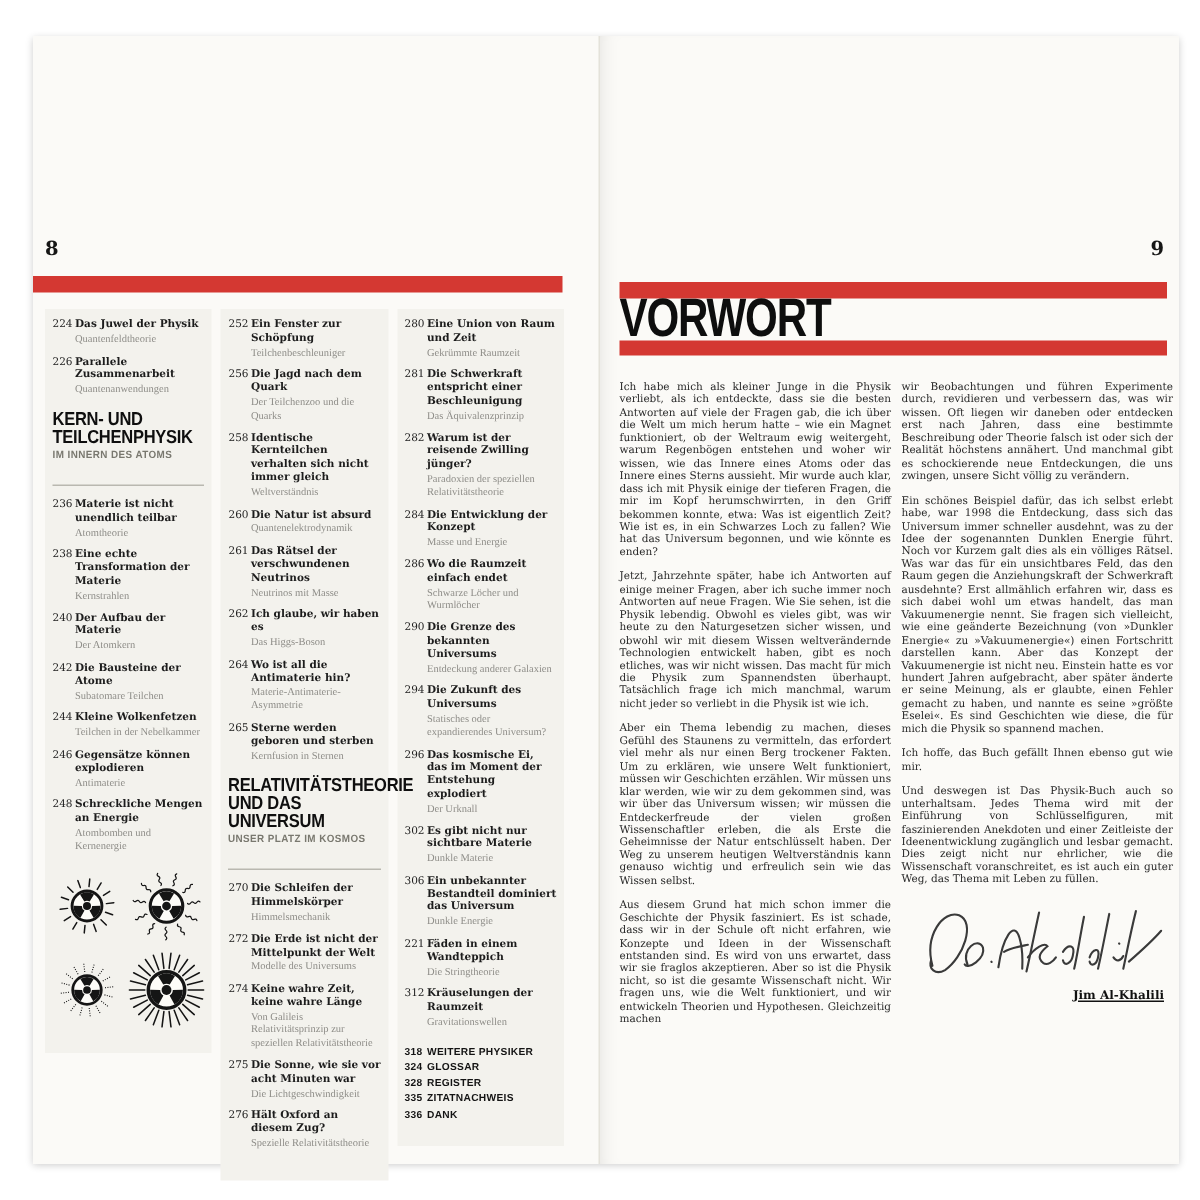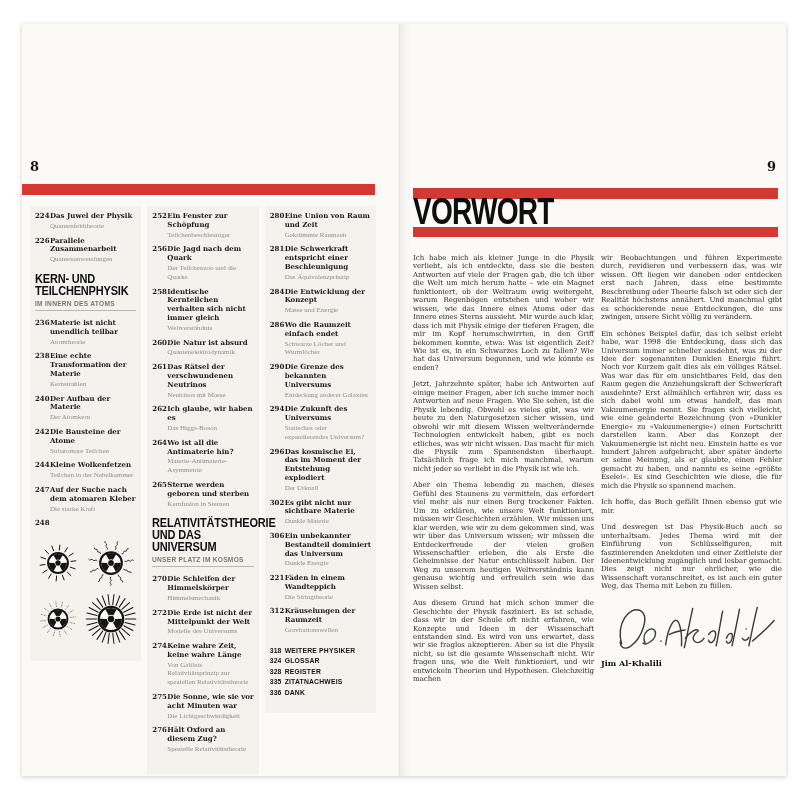--- a/index.html
+++ b/index.html
@@ -11,25 +11,25 @@
   .pageR{left:377px;width:387px;border-left:1px solid #e4e2da;
          box-shadow:inset 10px 0 14px -12px rgba(0,0,0,.14);box-sizing:border-box;}
   .pn{position:absolute;top:135px;font:bold 13px "DejaVu Serif",serif;color:var(--ink);}
   .pnL{left:8px;} .pnR{right:10px;}
 
   
   .redbarL{position:absolute;left:0;top:160px;width:353px;height:11px;background:var(--red);}
   .cols{position:absolute;left:8px;top:182px;width:346px;display:flex;gap:6px;align-items:flex-start;}
   .toc-col{flex:1;background:#f3f2ed;padding:6px 5px 14px 5px;box-sizing:border-box;min-width:0;}
   .entry{display:flex;margin-bottom:6px;font-family:"DejaVu Serif",serif;font-size:7px;line-height:8.8px;color:#1c1c1c;}
-  .entry .num{flex:0 0 15px;font-weight:bold;}
+  .entry .num{flex:0 0 15px;font-weight:normal;}
   .entry .txt{flex:1;min-width:0;}
   .entry .ti{display:block;font-weight:bold;}
   .entry .su{display:block;color:var(--gray);margin-top:1px;font-family:Liberation Serif, serif;}
-  .sec{margin:9px 0 8px;border-bottom:1.5px solid #b9b8b0;padding-bottom:3px;}
+  .sec{margin:9px 0 8px;border-bottom:1.5px solid #b9b8b0;padding-bottom:16px;}
   .sec-title{font:900 12.5px/12px "Liberation Sans",sans-serif;color:#0f0f0f;letter-spacing:-.2px;
              transform:scaleX(.88);transform-origin:0 0;text-transform:uppercase;white-space:pre-line;}
   .sec-sub{font:bold 7px "Liberation Sans",sans-serif;color:#79786f;letter-spacing:.3px;margin-top:3px;
            transform:scaleX(.94);transform-origin:0 0;}
   .endmatter{margin-top:12px;}
   .em{display:flex;margin:0 0 3.5px;font:bold 6.8px "Liberation Sans",sans-serif;color:#141414;letter-spacing:.2px;}
   .em .num{flex:0 0 15px;}
   .rads{margin-top:10px;display:grid;grid-template-columns:repeat(2,1fr);gap:3px 2px;justify-items:center;align-items:center;}
   .rad{line-height:0;}
 
@@ -37,21 +37,21 @@
   .bar1{position:absolute;left:13px;top:164px;width:365px;height:11px;background:var(--red);}
   .bar2{position:absolute;left:13px;top:203px;width:365px;height:10px;background:var(--red);}
   .vorwort{position:absolute;left:13px;top:174px;font:900 36px/28px "Liberation Sans",sans-serif;
            color:#0e0e0e;letter-spacing:-1px;transform:scaleX(.78);transform-origin:0 0;}
   .fcol{position:absolute;top:230px;width:181px;font-family:"DejaVu Serif",serif;font-size:7px;
         line-height:8.45px;color:#282828;text-align:justify;}
   .fcol1{left:13px;} .fcol2{left:201px;}
   .fcol p{margin:0 0 8px 0;}
   .sig{margin-top:4px;}
   .sig svg{display:block;margin-left:auto;margin-right:2px;}
-  .sig-name{font:bold 8px "DejaVu Serif",serif;color:#111;text-align:left;padding-right:6px;margin-top:1px;}
+  .sig-name{font:bold 8px "DejaVu Serif",serif;color:#111;text-align:right;padding-right:6px;margin-top:1px;text-decoration:underline;}
 </style>
 </head>
 <body>
 
 <div class="spread">
 
   <div class="page pageL">
     <div class="pn pnL">8</div>
     <div class="redbarL"></div>
 
@@ -116,31 +116,35 @@
             </div>
 
             <div class="entry">
               <span class="num">244</span>
               <span class="txt">
                 <span class="ti">Kleine Wolkenfetzen</span>
                 <span class="su">Teilchen in der Nebelkammer</span>
               </span>
             </div>
 
-
-            <div class="entry">
-              <span class="num">247</span>
-              <span class="txt">
-                <span class="ti">Auf der Suche nach dem atomaren Kleber</span>
-                <span class="su">Die starke Kraft</span>
-              </span>
-            </div>
+            <div class="entry">
+              <span class="num">246</span>
+              <span class="txt">
+                <span class="ti">Gegensätze können explodieren</span>
+                <span class="su">Antimaterie</span>
+              </span>
+            </div>
+
 
             <div class="entry">
               <span class="num">248</span>
+              <span class="txt">
+                <span class="ti">Schreckliche Mengen an Energie</span>
+                <span class="su">Atombomben und Kernenergie</span>
+              </span>
             </div>
           </div>
         <div class="rads">
           <div class="rad"><svg viewBox="0 0 120 120" width="46" height="46">
                 <line x1="93.74656915580495" y1="55.856442324224986" x2="106.64966912714213" y2="54.27214085995807" stroke="#151515" stroke-width="2.6" stroke-linecap="round"></line>
                 <line x1="88.60678591028176" y1="41.6246959240587" x2="99.54467464068361" y2="34.59884436561056" stroke="#151515" stroke-width="2.6" stroke-linecap="round"></line>
                 <line x1="77.8010778760219" y1="31.03240385444793" x2="84.60737235803029" y2="19.956558269383905" stroke="#151515" stroke-width="2.6" stroke-linecap="round"></line>
                 <line x1="63.46964805252277" y1="26.177499465716245" x2="64.79627819025207" y2="13.245366908490105" stroke="#151515" stroke-width="2.6" stroke-linecap="round"></line>
                 <line x1="48.45101187978062" y1="28.02155611354687" x2="44.03522230440262" y2="15.794504039314788" stroke="#151515" stroke-width="2.6" stroke-linecap="round"></line>
                 <line x1="35.71979444329216" y1="36.19933576296632" x2="26.436186436315637" y2="27.099081789982854" stroke="#151515" stroke-width="2.6" stroke-linecap="round"></line>
@@ -363,20 +367,27 @@
             </div>
 
             <div class="entry">
               <span class="num">281</span>
               <span class="txt">
                 <span class="ti">Die Schwerkraft entspricht einer Beschleunigung</span>
                 <span class="su">Das Äquivalenzprinzip</span>
               </span>
             </div>
 
+            <div class="entry">
+              <span class="num">282</span>
+              <span class="txt">
+                <span class="ti">Warum ist der reisende Zwilling jünger?</span>
+                <span class="su">Paradoxien der speziellen Relativitätstheorie</span>
+              </span>
+            </div>
 
             <div class="entry">
               <span class="num">284</span>
               <span class="txt">
                 <span class="ti">Die Entwicklung der Konzept</span>
                 <span class="su">Masse und Energie</span>
               </span>
             </div>
 
             <div class="entry">

